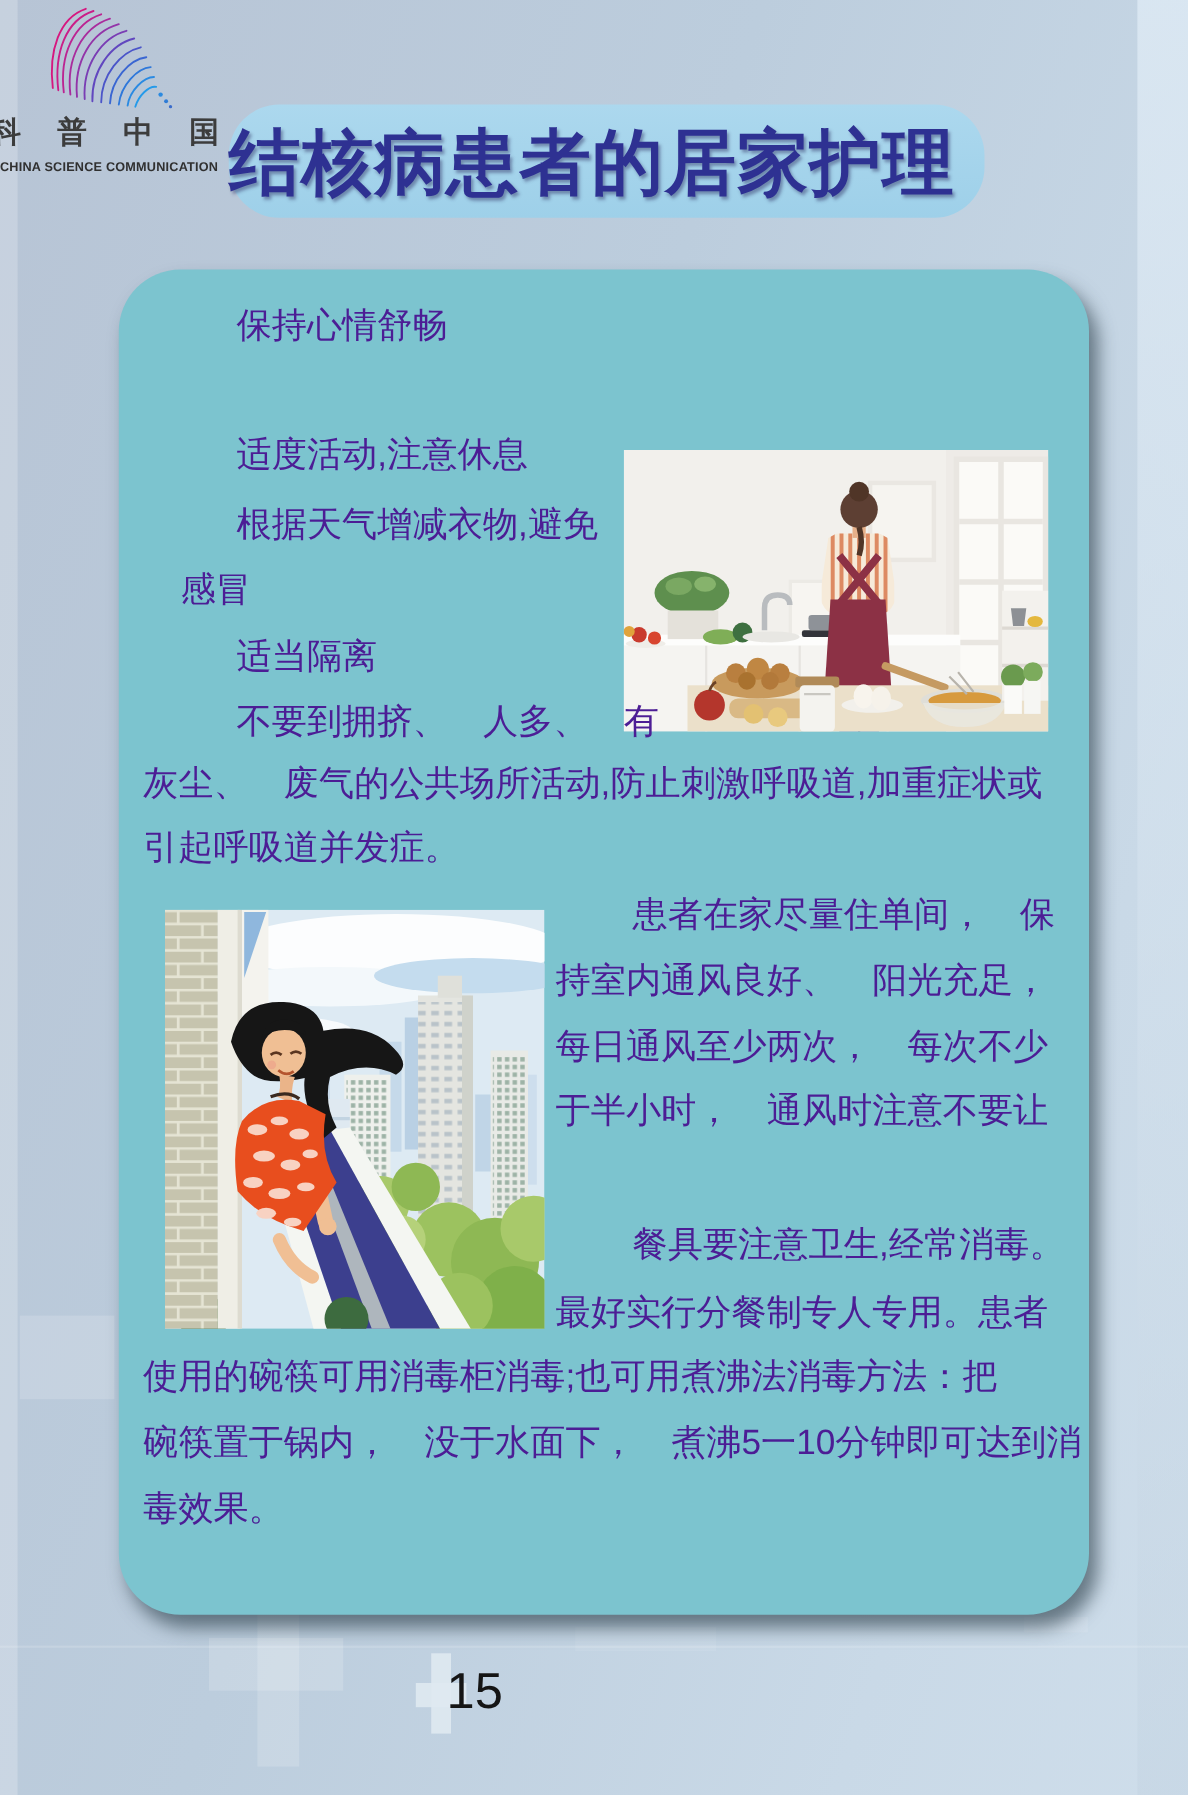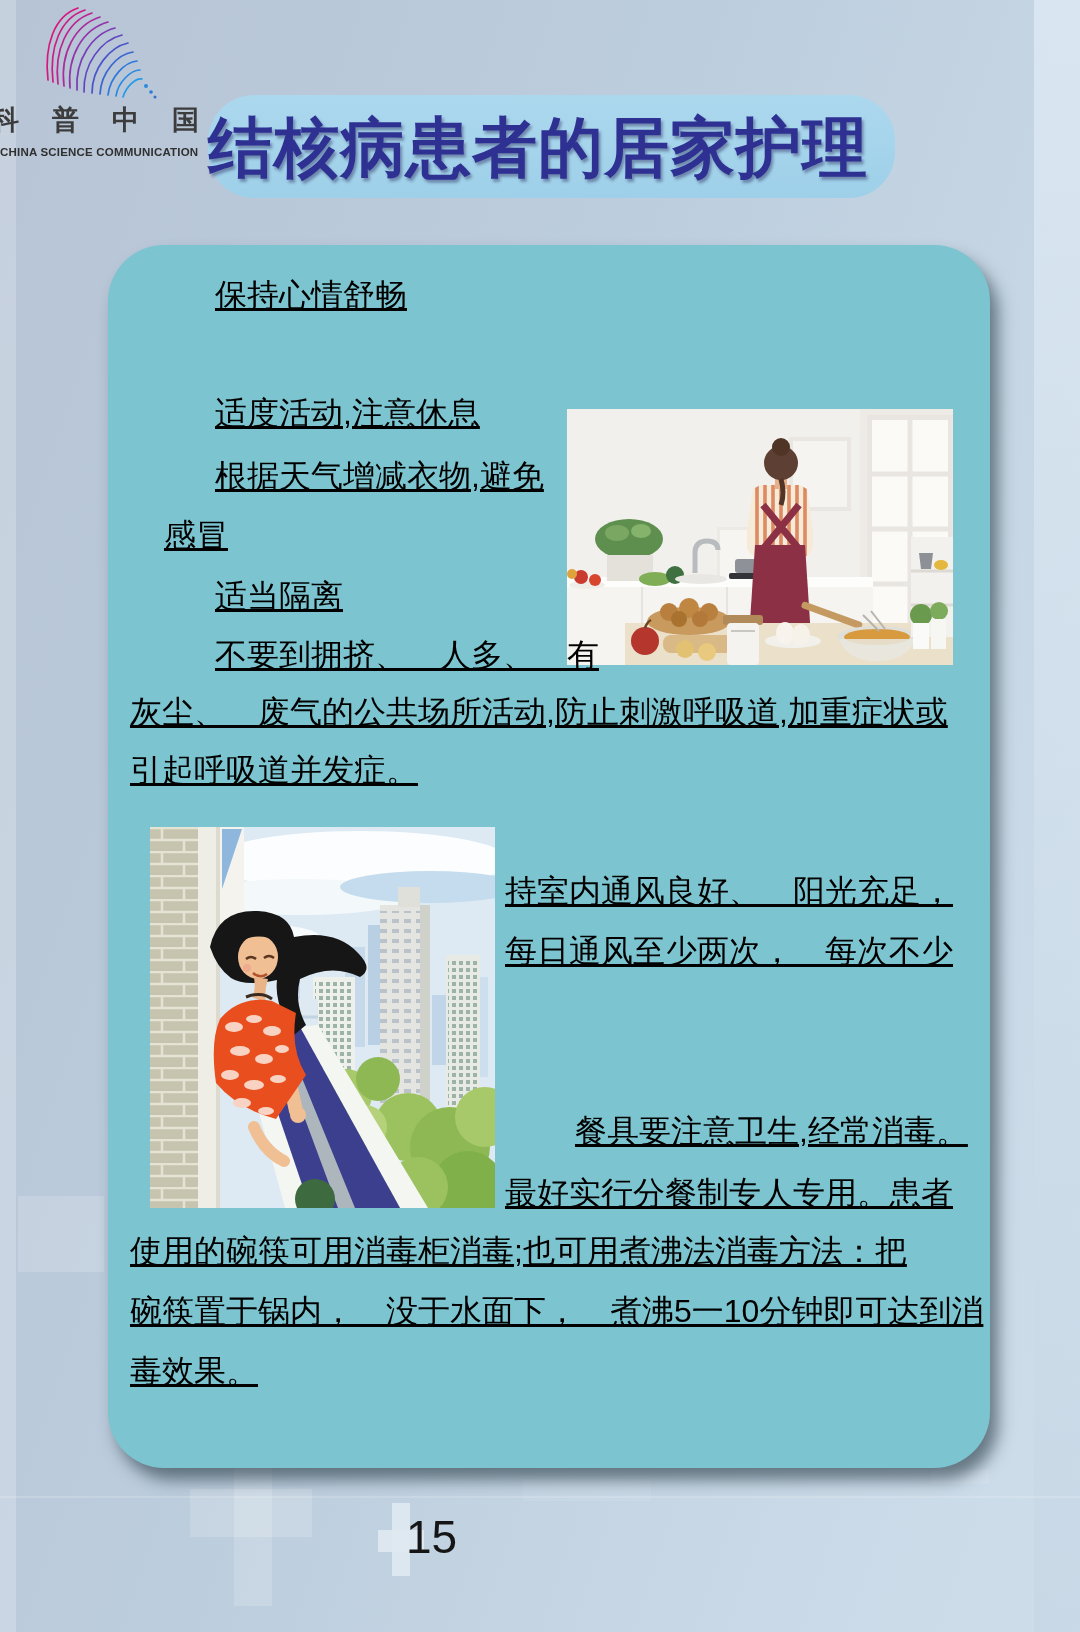--- a/index.html
+++ b/index.html
@@ -23,21 +23,21 @@
   
   .banner{position:absolute;left:208px;top:95px;width:687px;height:103px;border-radius:46px;
           background:linear-gradient(180deg,#acd8ee,#9ed0e9);z-index:3;}
   .title{margin:0;width:100%;height:103px;line-height:106px;
          font-size:65px;font-weight:900;color:#2e3192;letter-spacing:1px;
          text-shadow:2px 3px 3px rgba(45,45,95,.45);white-space:pre;}
 
   
   .panel{position:absolute;left:108px;top:245px;width:882px;height:1223px;border-radius:56px;
          background:#7cc4cf;box-shadow:8px 12px 16px rgba(38,58,70,.62);z-index:2;}
-  .line{position:absolute;font-size:32px;line-height:1.15;color:#000000;white-space:pre;text-decoration:underline;}
+  .line{position:absolute;font-size:32px;line-height:1.15;color:#4c1d95;white-space:pre;}
   .x-full{left:22px;} .x-ganmao{left:24px;margin-left:32px;} .x-ind{left:107px;} .x-col{left:397px;} .x-colind{left:467px;}
   .l1{top:32px}.l2{top:91px}.l3{top:150px}.l4{top:213px}.l5{top:272px}.l6{top:333px}.l7{top:392px}
   .l8{top:449px}.l9{top:507px}.l10{top:568px}.l11{top:628px}.l12{top:688px}.l13{top:746px}.l14{top:807px}
   .l15{top:868px}.l16{top:930px}.l17{top:988px}.l18{top:1048px}.l19{top:1108px}
 
   .photo-kitchen{position:absolute;left:459px;top:164px;width:386px;height:256px;display:block;}
   .illus-window{position:absolute;left:42px;top:582px;width:345px;height:381px;display:block;}
 
   
   .cross-rect{position:absolute;background:rgba(255,255,255,.17);}
@@ -262,22 +262,24 @@
     </svg>
 
     <div class="line x-ind l1">保持心情舒畅</div>
     <div class="line x-ind l3">适度活动,注意休息</div>
     <div class="line x-ind l4">根据天气增减衣物,避免</div>
     <div class="line x-ganmao l5">感冒</div>
     <div class="line x-ind l6">适当隔离</div>
     <div class="line x-ind l7">不要到拥挤、　人多、　有</div>
     <div class="line x-full l8">灰尘、　废气的公共场所活动,防止刺激呼吸道,加重症状或</div>
     <div class="line x-full l9">引起呼吸道并发症。</div>
+    <div class="line x-colind l10">患者在家尽量住单间，　保</div>
     <div class="line x-col l11">持室内通风良好、　阳光充足，</div>
     <div class="line x-col l12">每日通风至少两次，　每次不少</div>
+    <div class="line x-col l13">于半小时，　通风时注意不要让</div>
     <div class="line x-colind l15">餐具要注意卫生,经常消毒。</div>
     <div class="line x-col l16">最好实行分餐制专人专用。患者</div>
     <div class="line x-full l17">使用的碗筷可用消毒柜消毒;也可用煮沸法消毒方法：把</div>
     <div class="line x-full l18">碗筷置于锅内，　没于水面下，　煮沸5一10分钟即可达到消</div>
     <div class="line x-full l19">毒效果。</div>
   </div>
 
   <div class="cross-rect cb-v"></div>
   <div class="cross-rect cb-h"></div>
   <div class="cross-rect cs-v"></div>

